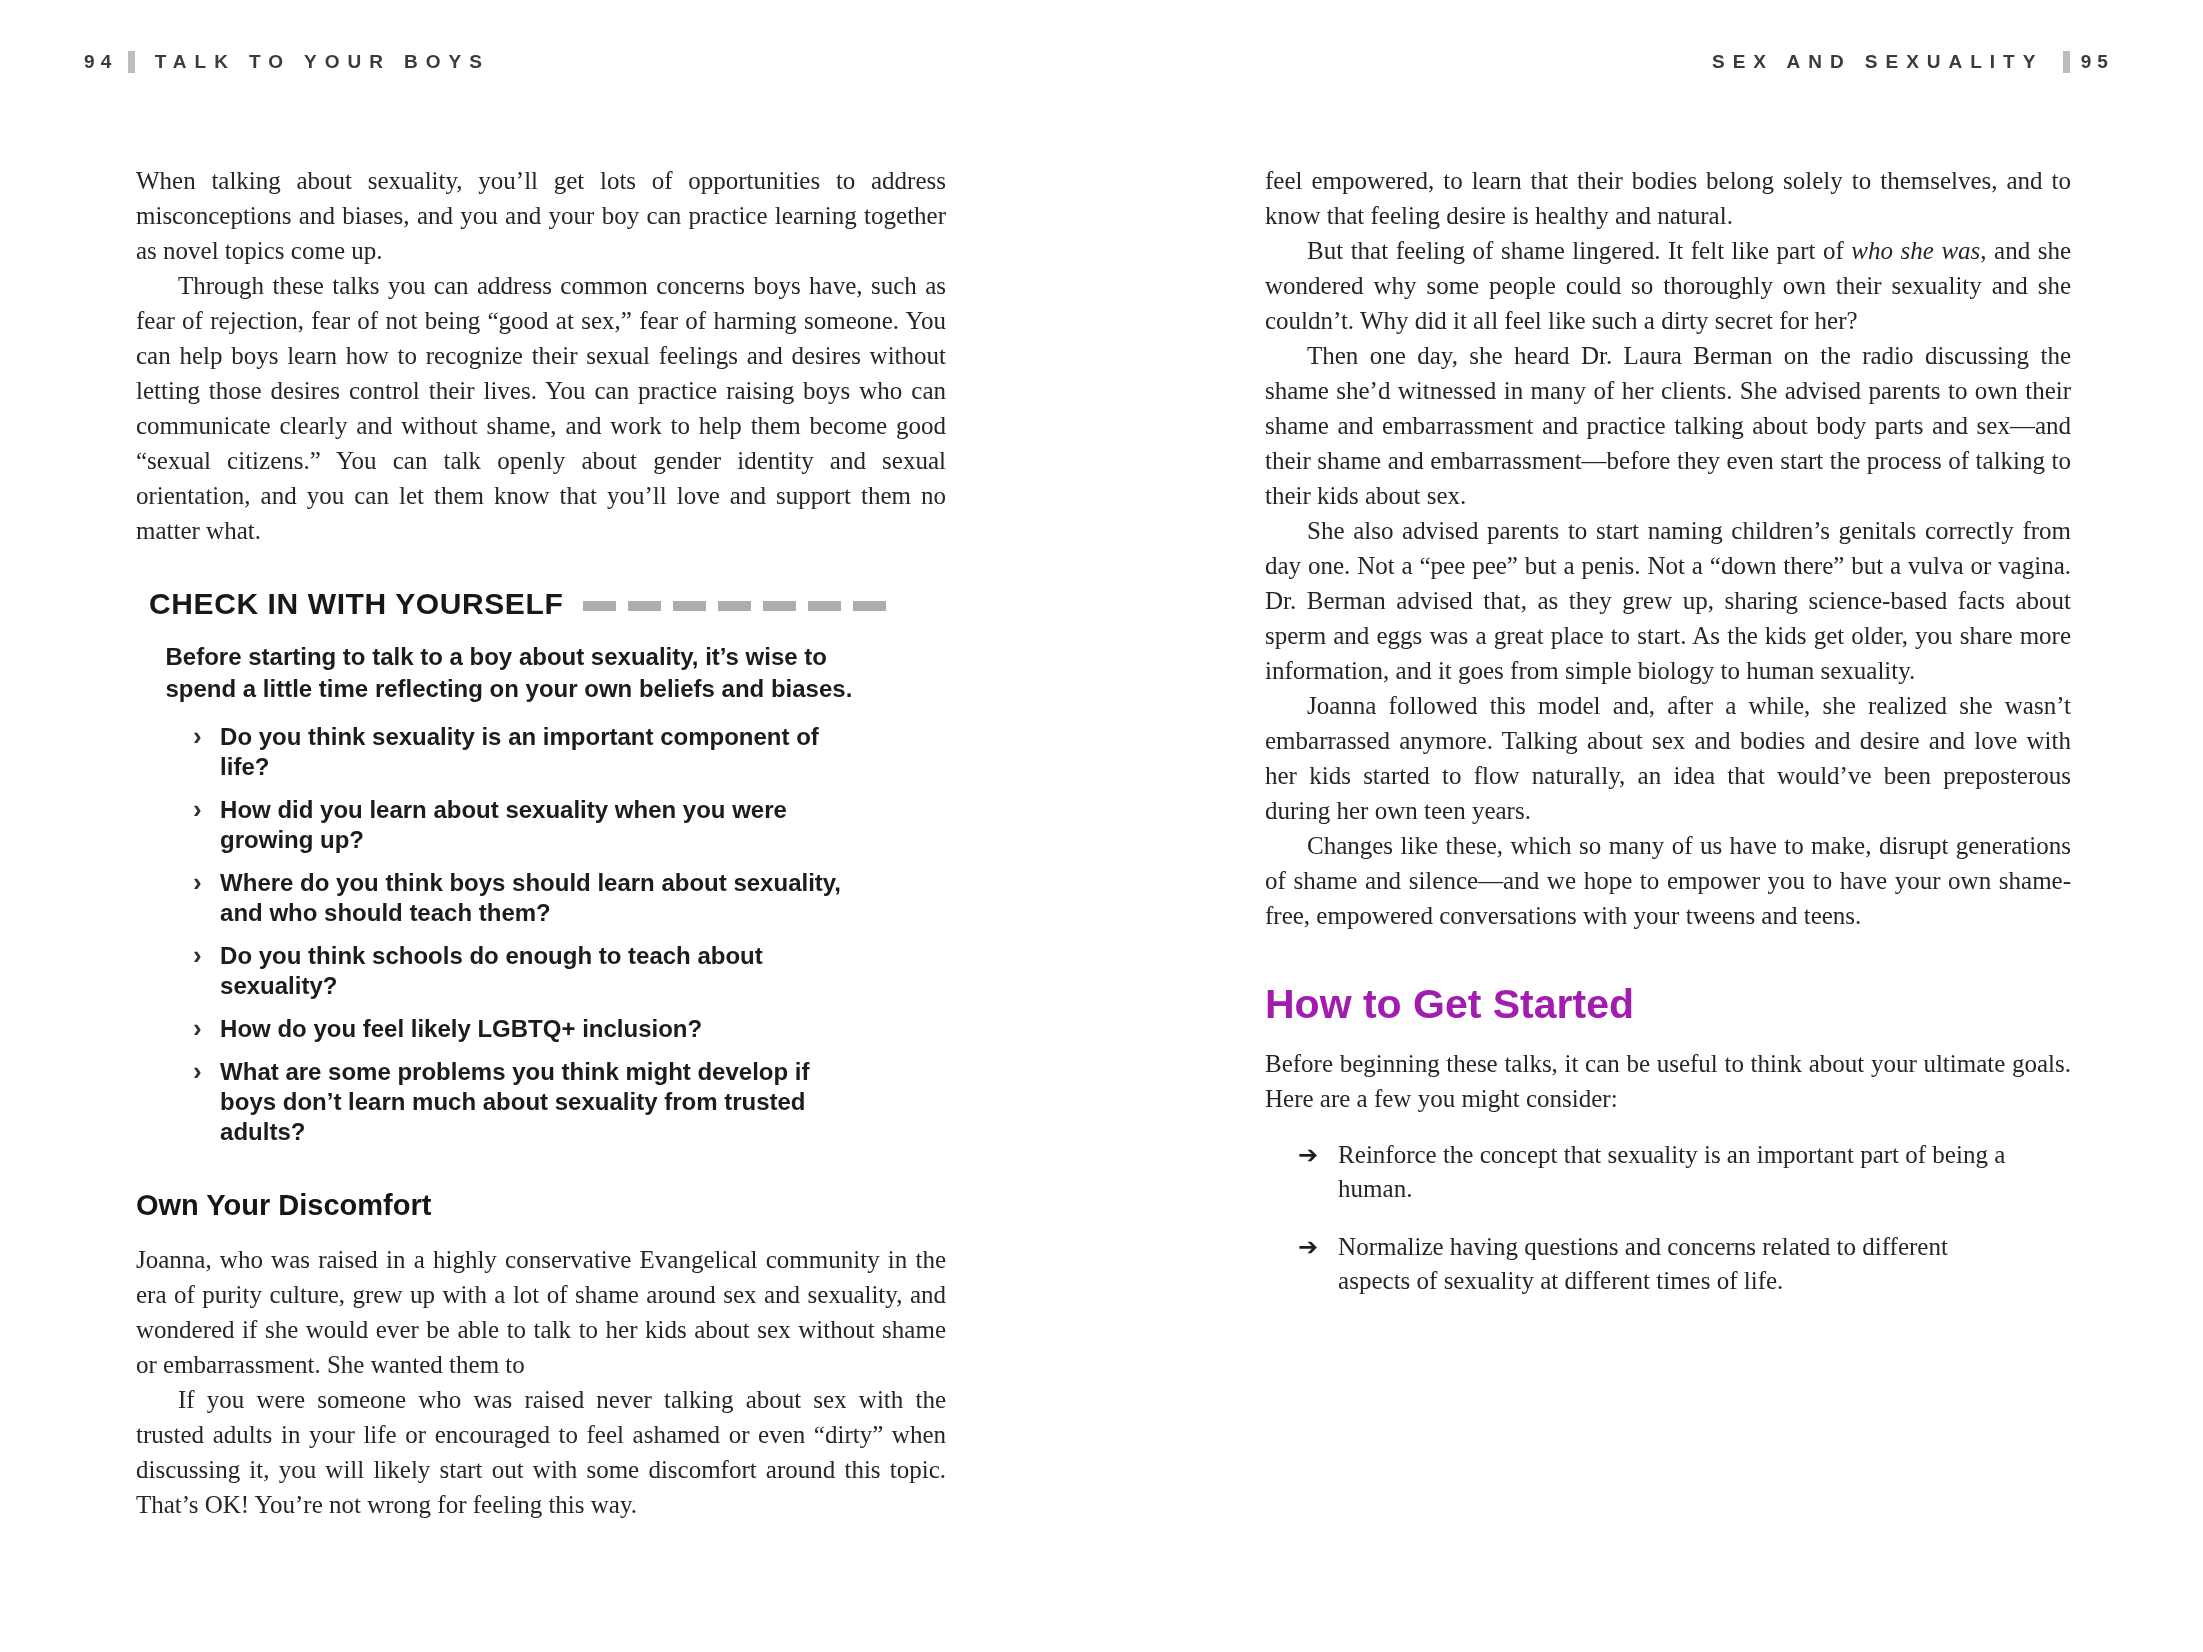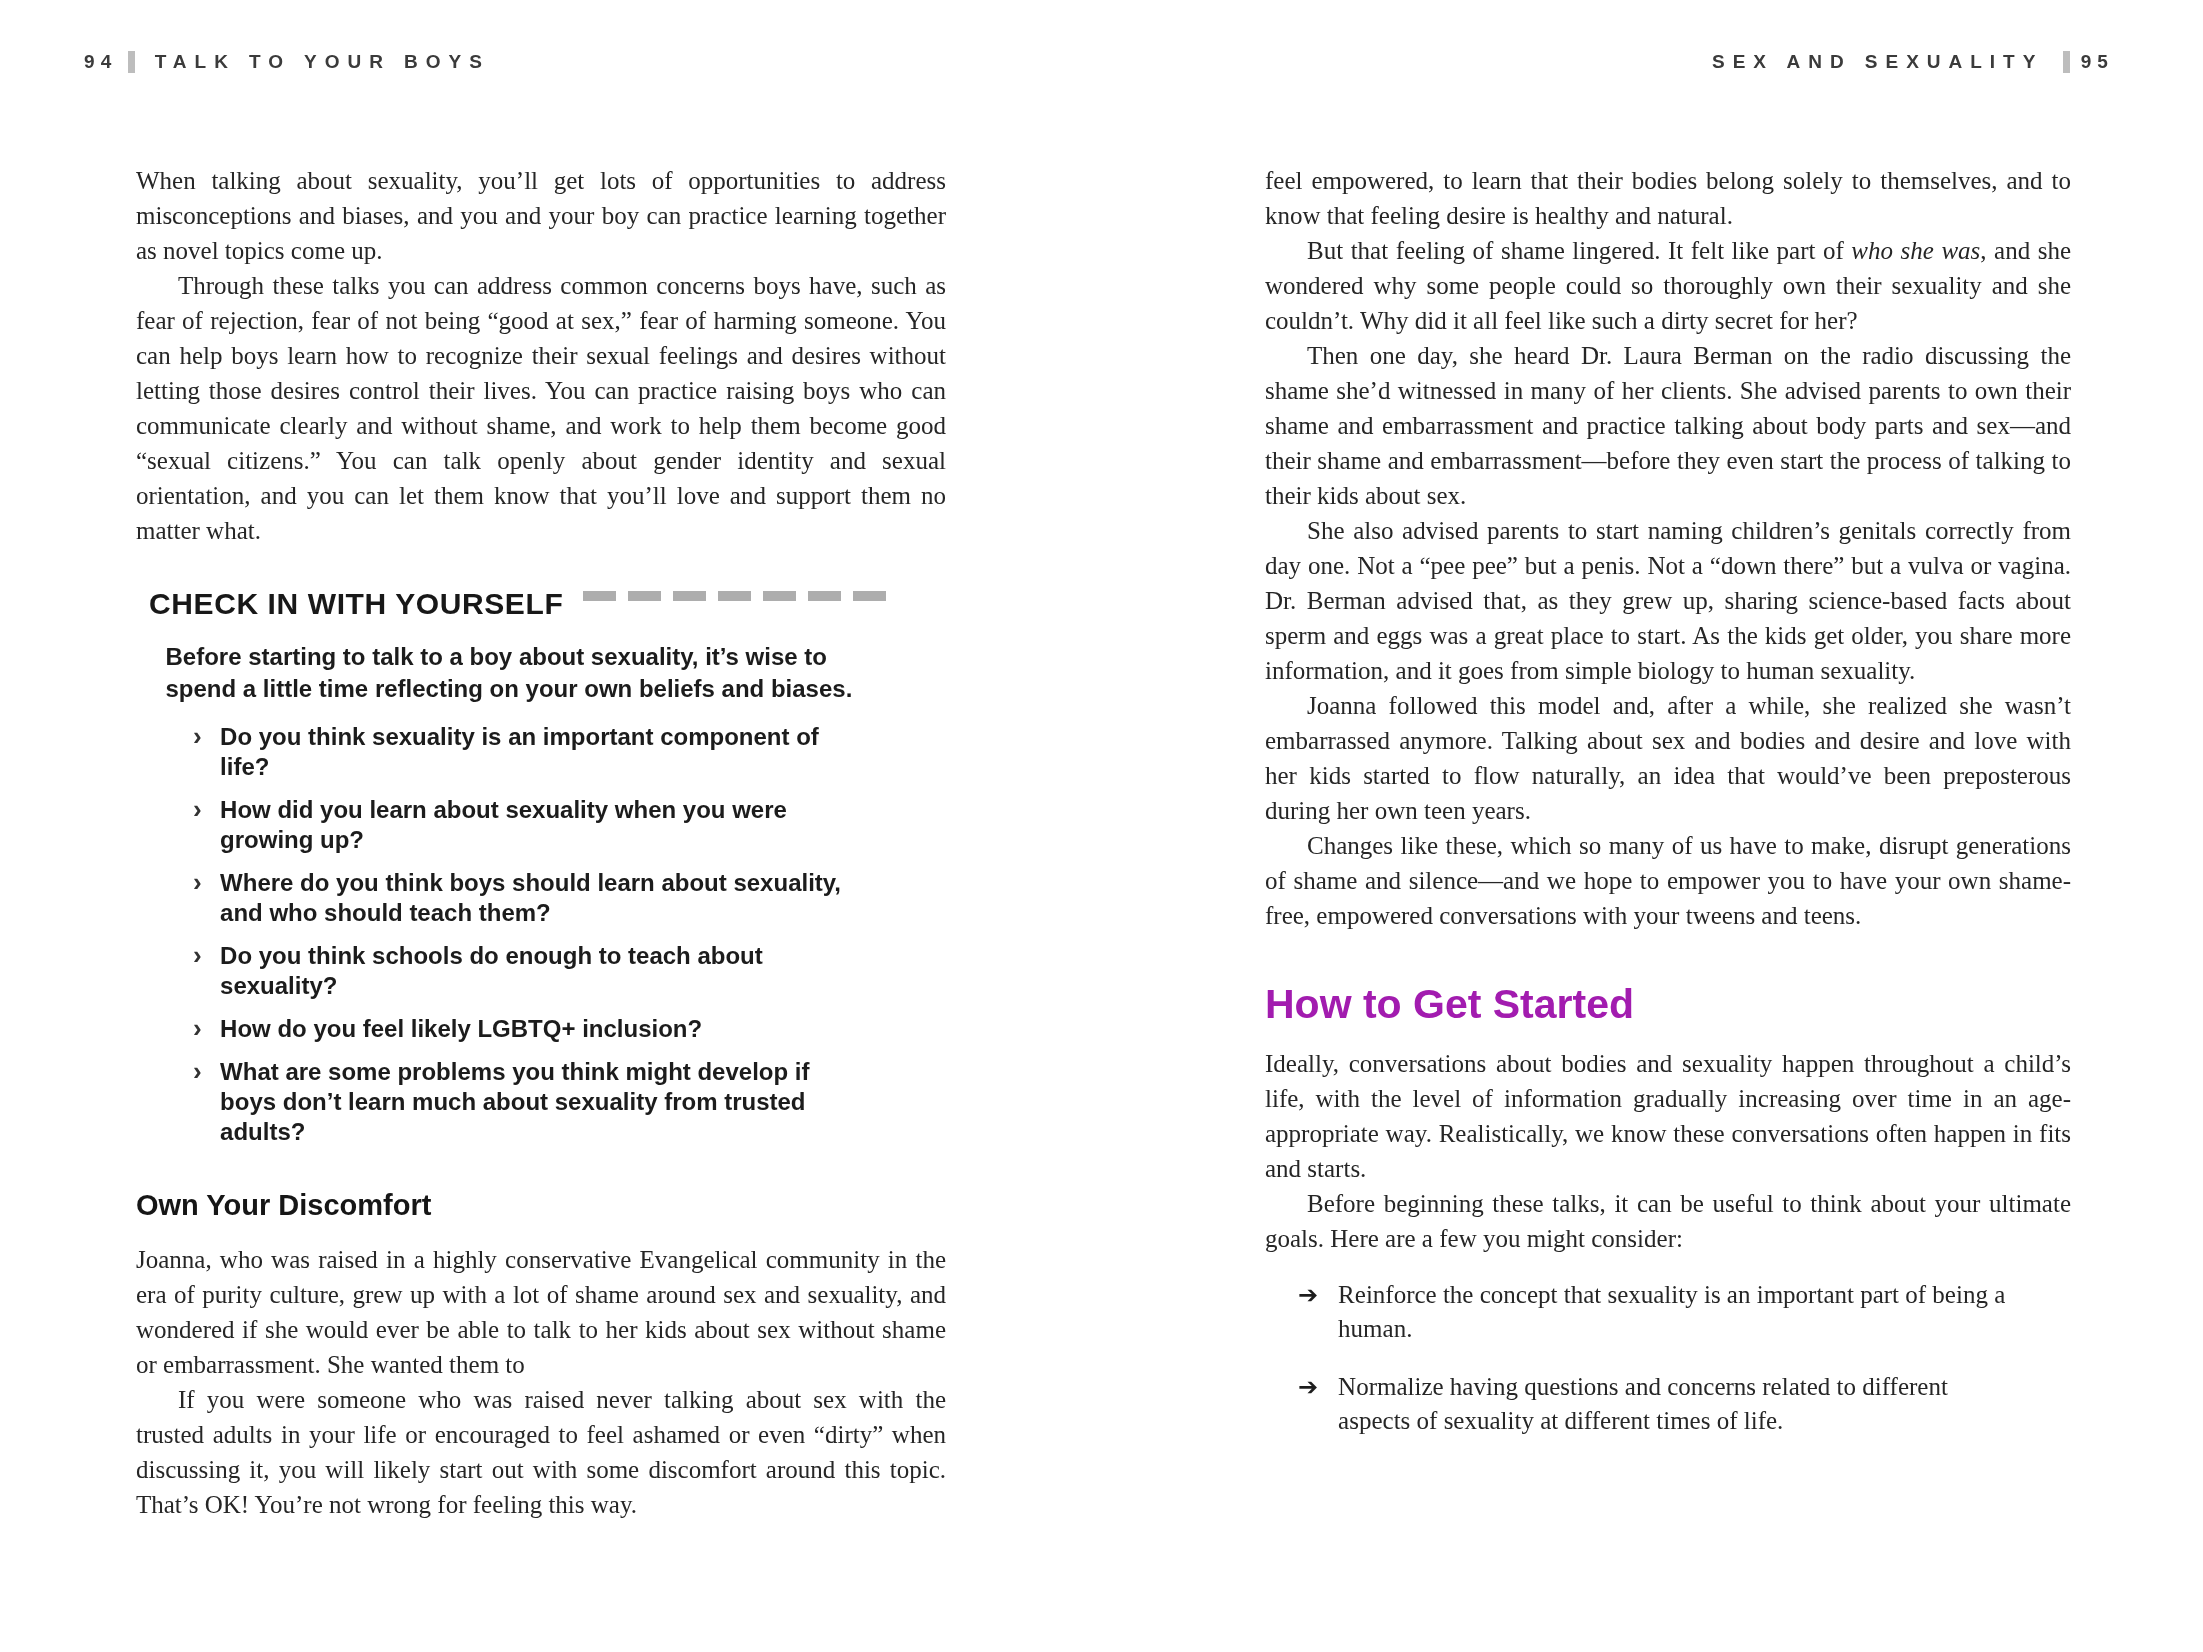--- a/index.html
+++ b/index.html
@@ -40,21 +40,21 @@
   .para{
     margin:0;
     font-size:25px;line-height:35px;
     text-align:justify;
   }
   [data-paras] .para + .para{text-indent:42px;}
   .it{font-style:italic;}
 
   
   .checkin{margin-top:39px;padding-left:13px;font-family:"Liberation Sans", sans-serif;}
-  .checkin-head{display:flex;gap:20px;}
+  .checkin-head{display:flex;align-items:center;gap:20px;}
   .checkin-title{
     font-size:30px;font-weight:700;letter-spacing:0.02em;color:#181818;white-space:nowrap;
   }
   .dash-rule{
     width:310px;height:10px;margin-top:3.7px;
     background:repeating-linear-gradient(to right,#adadad 0 33px,transparent 33px 45px);
   }
   .checkin-intro{
     margin:20px 0 16.5px 16.5px;width:725px;
     font-size:24px;line-height:32px;font-weight:700;color:#1c1c1c;
@@ -162,21 +162,20 @@
           <p class="para">feel empowered, to learn that their bodies belong solely to themselves, and to know that feeling desire is healthy and natural.</p>
           <p class="para"><span>But that feeling of shame lingered. It felt like part of </span><span class="it">who she was</span><span>, and she wondered why some people could so thoroughly own their sexuality and she couldn’t. Why did it all feel like such a dirty secret for her?</span></p>
           <p class="para">Then one day, she heard Dr. Laura Berman on the radio discussing the shame she’d witnessed in many of her clients. She advised parents to own their shame and embarrassment and practice talking about body parts and sex—and their shame and embarrassment—before they even start the process of talking to their kids about sex.</p>
           <p class="para">She also advised parents to start naming children’s genitals correctly from day one. Not a “pee pee” but a penis. Not a “down there” but a vulva or vagina. Dr. Berman advised that, as they grew up, sharing science-based facts about sperm and eggs was a great place to start. As the kids get older, you share more information, and it goes from simple biology to human sexuality.</p>
           <p class="para">Joanna followed this model and, after a while, she realized she wasn’t embarrassed anymore. Talking about sex and bodies and desire and love with her kids started to flow naturally, an idea that would’ve been preposterous during her own teen years.</p>
           <p class="para">Changes like these, which so many of us have to make, disrupt generations of shame and silence—and we hope to empower you to have your own shame-free, empowered conversations with your tweens and teens.</p>
         </div>
 
       <div class="how-head">How to Get Started</div>
       <div data-paras="right_page.how_to.paragraphs">
-          <p class="para">Ideally, conversations about bodies and sexuality happen throughout a child’s life, with the level of information gradually increasing over time in an age-appropriate way. Realistically, we know these conversations often happen in fits and starts.</p>
           <p class="para">Before beginning these talks, it can be useful to think about your ultimate goals. Here are a few you might consider:</p>
         </div>
       <div class="abullets">
           <div class="abullet">
             <span class="glyph">➔</span>
             <span class="btext">Reinforce the concept that sexuality is an important part of being a human.</span>
           </div>
           <div class="abullet">
             <span class="glyph">➔</span>
             <span class="btext">Normalize having questions and concerns related to different aspects of sexuality at different times of life.</span>

